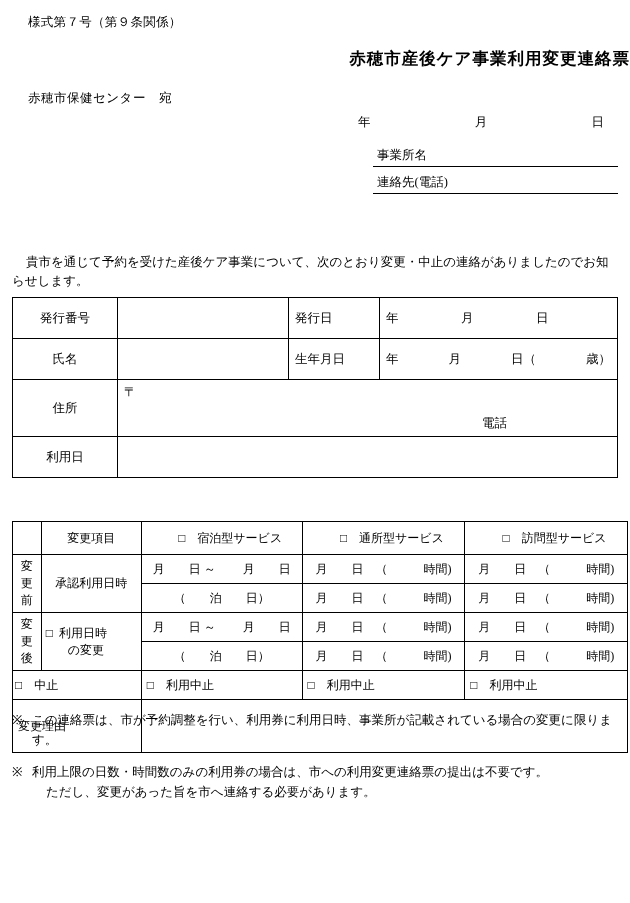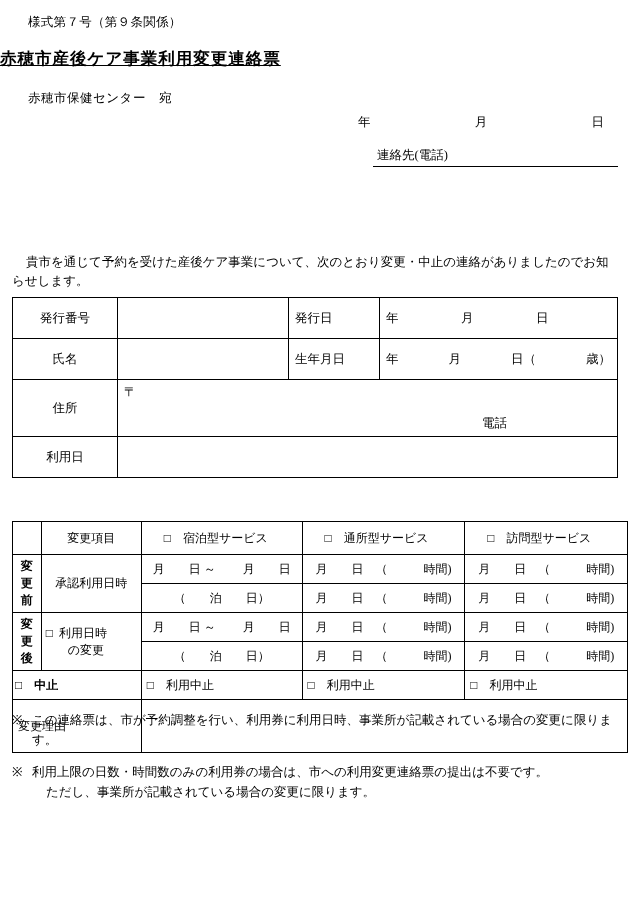--- a/index.html
+++ b/index.html
@@ -27,25 +27,24 @@
     top: 14px;
     font-size: 12.5px;
     letter-spacing: 0.3px;
     margin-left: 16px;
   }
   .doc-title {
     position: absolute;
     left: 0;
     right: 0;
     top: 48px;
-    text-align: left;
+    text-align: right;
     font-size: 16.5px;
     font-weight: bold;
     letter-spacing: 1px;
-    text-decoration: underline;
   }
   .addressee {
     position: absolute;
     left: 28px;
     top: 90px;
     font-size: 12.5px;
     letter-spacing: 0.5px;
   }
   .date-line {
     position: absolute;
@@ -137,32 +136,32 @@
     vertical-align: middle;
     height: 28px;
   }
   .t2 .hdr {
     text-align: center;
     height: 32px;
   }
   .t2 .sidecell {
     text-align: center;
     width: 26px;
-    font-weight: bold;
+    font-weight: normal;
     padding: 0 2px;
   }
   .t2 .namecell {
     text-align: center;
     width: 100px;
   }
   .t2 .svc {
     width: 155px;
   }
   .t2 .svc-hdr {
-    text-align: left;
+    text-align: center;
     padding-left: 22px;
     font-family: Liberation Mono, monospace;
   }
   .row-center {
     text-align: center;
   }
   .chk {
     margin-right: 6px;
   }
   .reason-cell {
@@ -202,20 +201,21 @@
 
   <div class="addressee">赤穂市保健センター　宛</div>
 
   <div class="date-line">
     <span>年</span>
     <span>月</span>
     <span>日</span>
   </div>
 
   <div class="sender-block">
+    <div class="sender-row">事業所名</div>
     <div class="sender-row">連絡先(電話)</div>
   </div>
 
   <div class="intro">貴市を通じて予約を受けた産後ケア事業について、次のとおり変更・中止の連絡がありましたのでお知らせします。</div>
 
   <table class="t1">
     <tbody>
         <tr>
       <td class="c-label">発行番号</td>
       <td></td>
@@ -292,17 +292,17 @@
     </table>
 
   <div class="notes">
     <div class="note">
       <span class="mark">※</span>
       <span>この連絡票は、市が予約調整を行い、利用券に利用日時、事業所が記載されている場合の変更に限ります。</span>
     </div>
     <div class="note">
       <span class="mark">※</span>
       <span>利用上限の日数・時間数のみの利用券の場合は、市への利用変更連絡票の提出は不要です。</span>
-      <span class="sub">ただし、事業所が記載されている場合の変更に限ります。</span>
+      <span class="sub">ただし、変更があった旨を市へ連絡する必要があります。</span>
     </div>
   </div>
 
 </div>
 
 </body></html>

